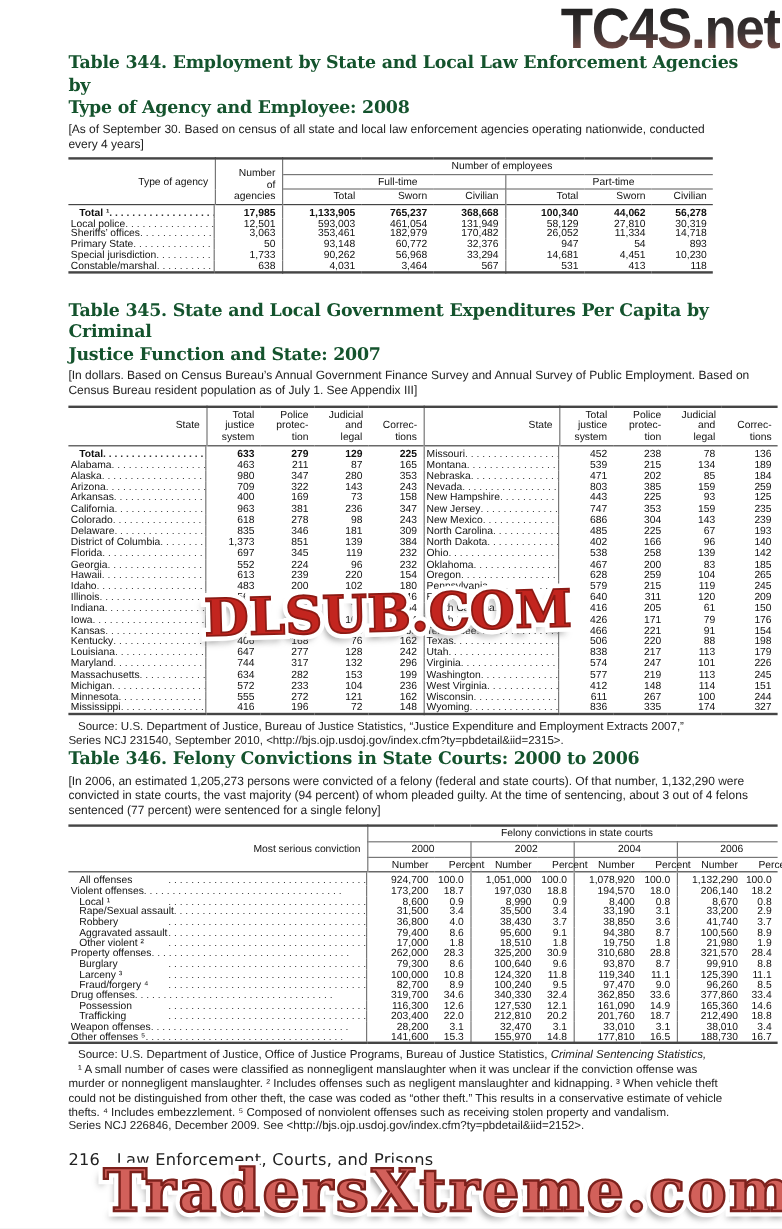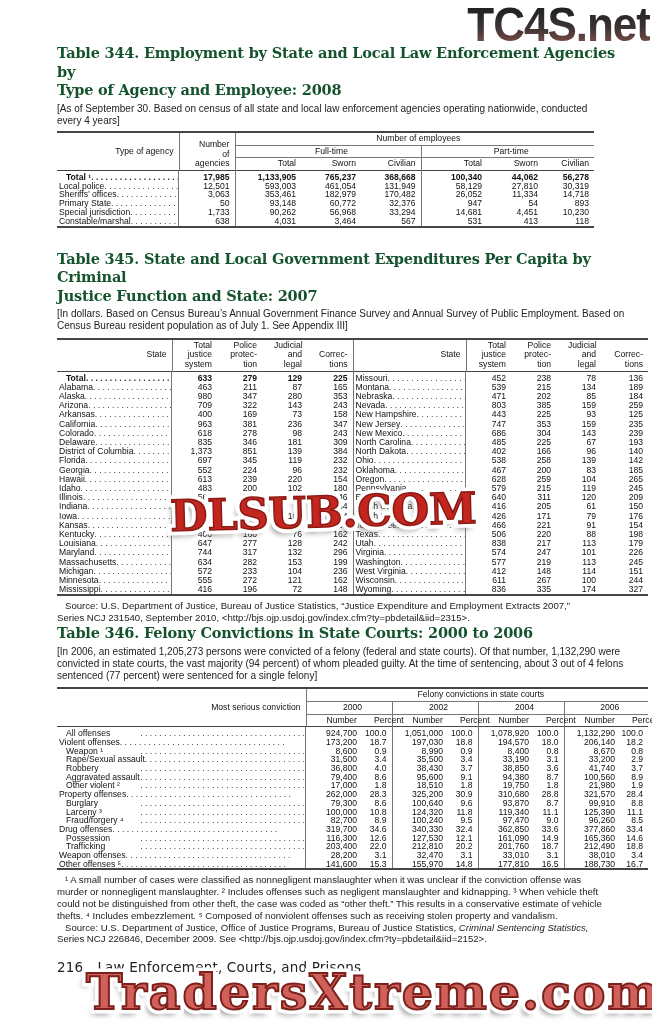--- a/index.html
+++ b/index.html
@@ -741,21 +741,21 @@
             <td class="num vr">18.7</td>
             <td class="num">197,030</td>
             <td class="num vr">18.8</td>
             <td class="num">194,570</td>
             <td class="num vr">18.0</td>
             <td class="num">206,140</td>
             <td class="num">18.2</td>
           </tr>
           <tr>
             <td class="stub ind vr">
-              <span class="lbl">Weapon ¹</span>
+              <span class="lbl">Local ¹</span>
               <span class="leader"></span>
             </td>
             <td class="num">8,600</td>
             <td class="num vr">0.9</td>
             <td class="num">8,990</td>
             <td class="num vr">0.9</td>
             <td class="num">8,400</td>
             <td class="num vr">0.8</td>
             <td class="num">8,670</td>
             <td class="num">0.8</td>
@@ -939,25 +939,25 @@
             <td class="num vr">14.8</td>
             <td class="num">177,810</td>
             <td class="num vr">16.5</td>
             <td class="num">188,730</td>
             <td class="num">16.7</td>
           </tr>
         </tbody>
     </table>
 
     <div class="fnblock">
+      <div class="fn"><span>Source: U.S. Department of Justice, Office of Justice Programs, Bureau of Justice Statistics, </span><span style="font-style:italic">Criminal Sentencing Statistics,</span></div>
       <div class="fn">¹ A small number of cases were classified as nonnegligent manslaughter when it was unclear if the conviction offense was
 murder or nonnegligent manslaughter. ² Includes offenses such as negligent manslaughter and kidnapping. ³ When vehicle theft
 could not be distinguished from other theft, the case was coded as “other theft.”  This results in a conservative estimate of vehicle
 thefts. ⁴ Includes embezzlement. ⁵ Composed of nonviolent offenses such as receiving stolen property and vandalism.</div>
-      <div class="fn"><span>Source: U.S. Department of Justice, Office of Justice Programs, Bureau of Justice Statistics, </span><span style="font-style:italic">Criminal Sentencing Statistics,</span></div>
       <div class="fn" style="text-indent:0">Series NCJ 226846, December 2009. See &lt;http://bjs.ojp.usdoj.gov/index.cfm?ty=pbdetail&amp;iid=2152&gt;.</div>
     </div>
 
     <div class="footer">
       <span class="pageno">216</span><span>Law Enforcement, Courts, and Prisons</span>
     </div>
 
   </div>
 
   <div class="wm wm-bubble wm-dlsub">

